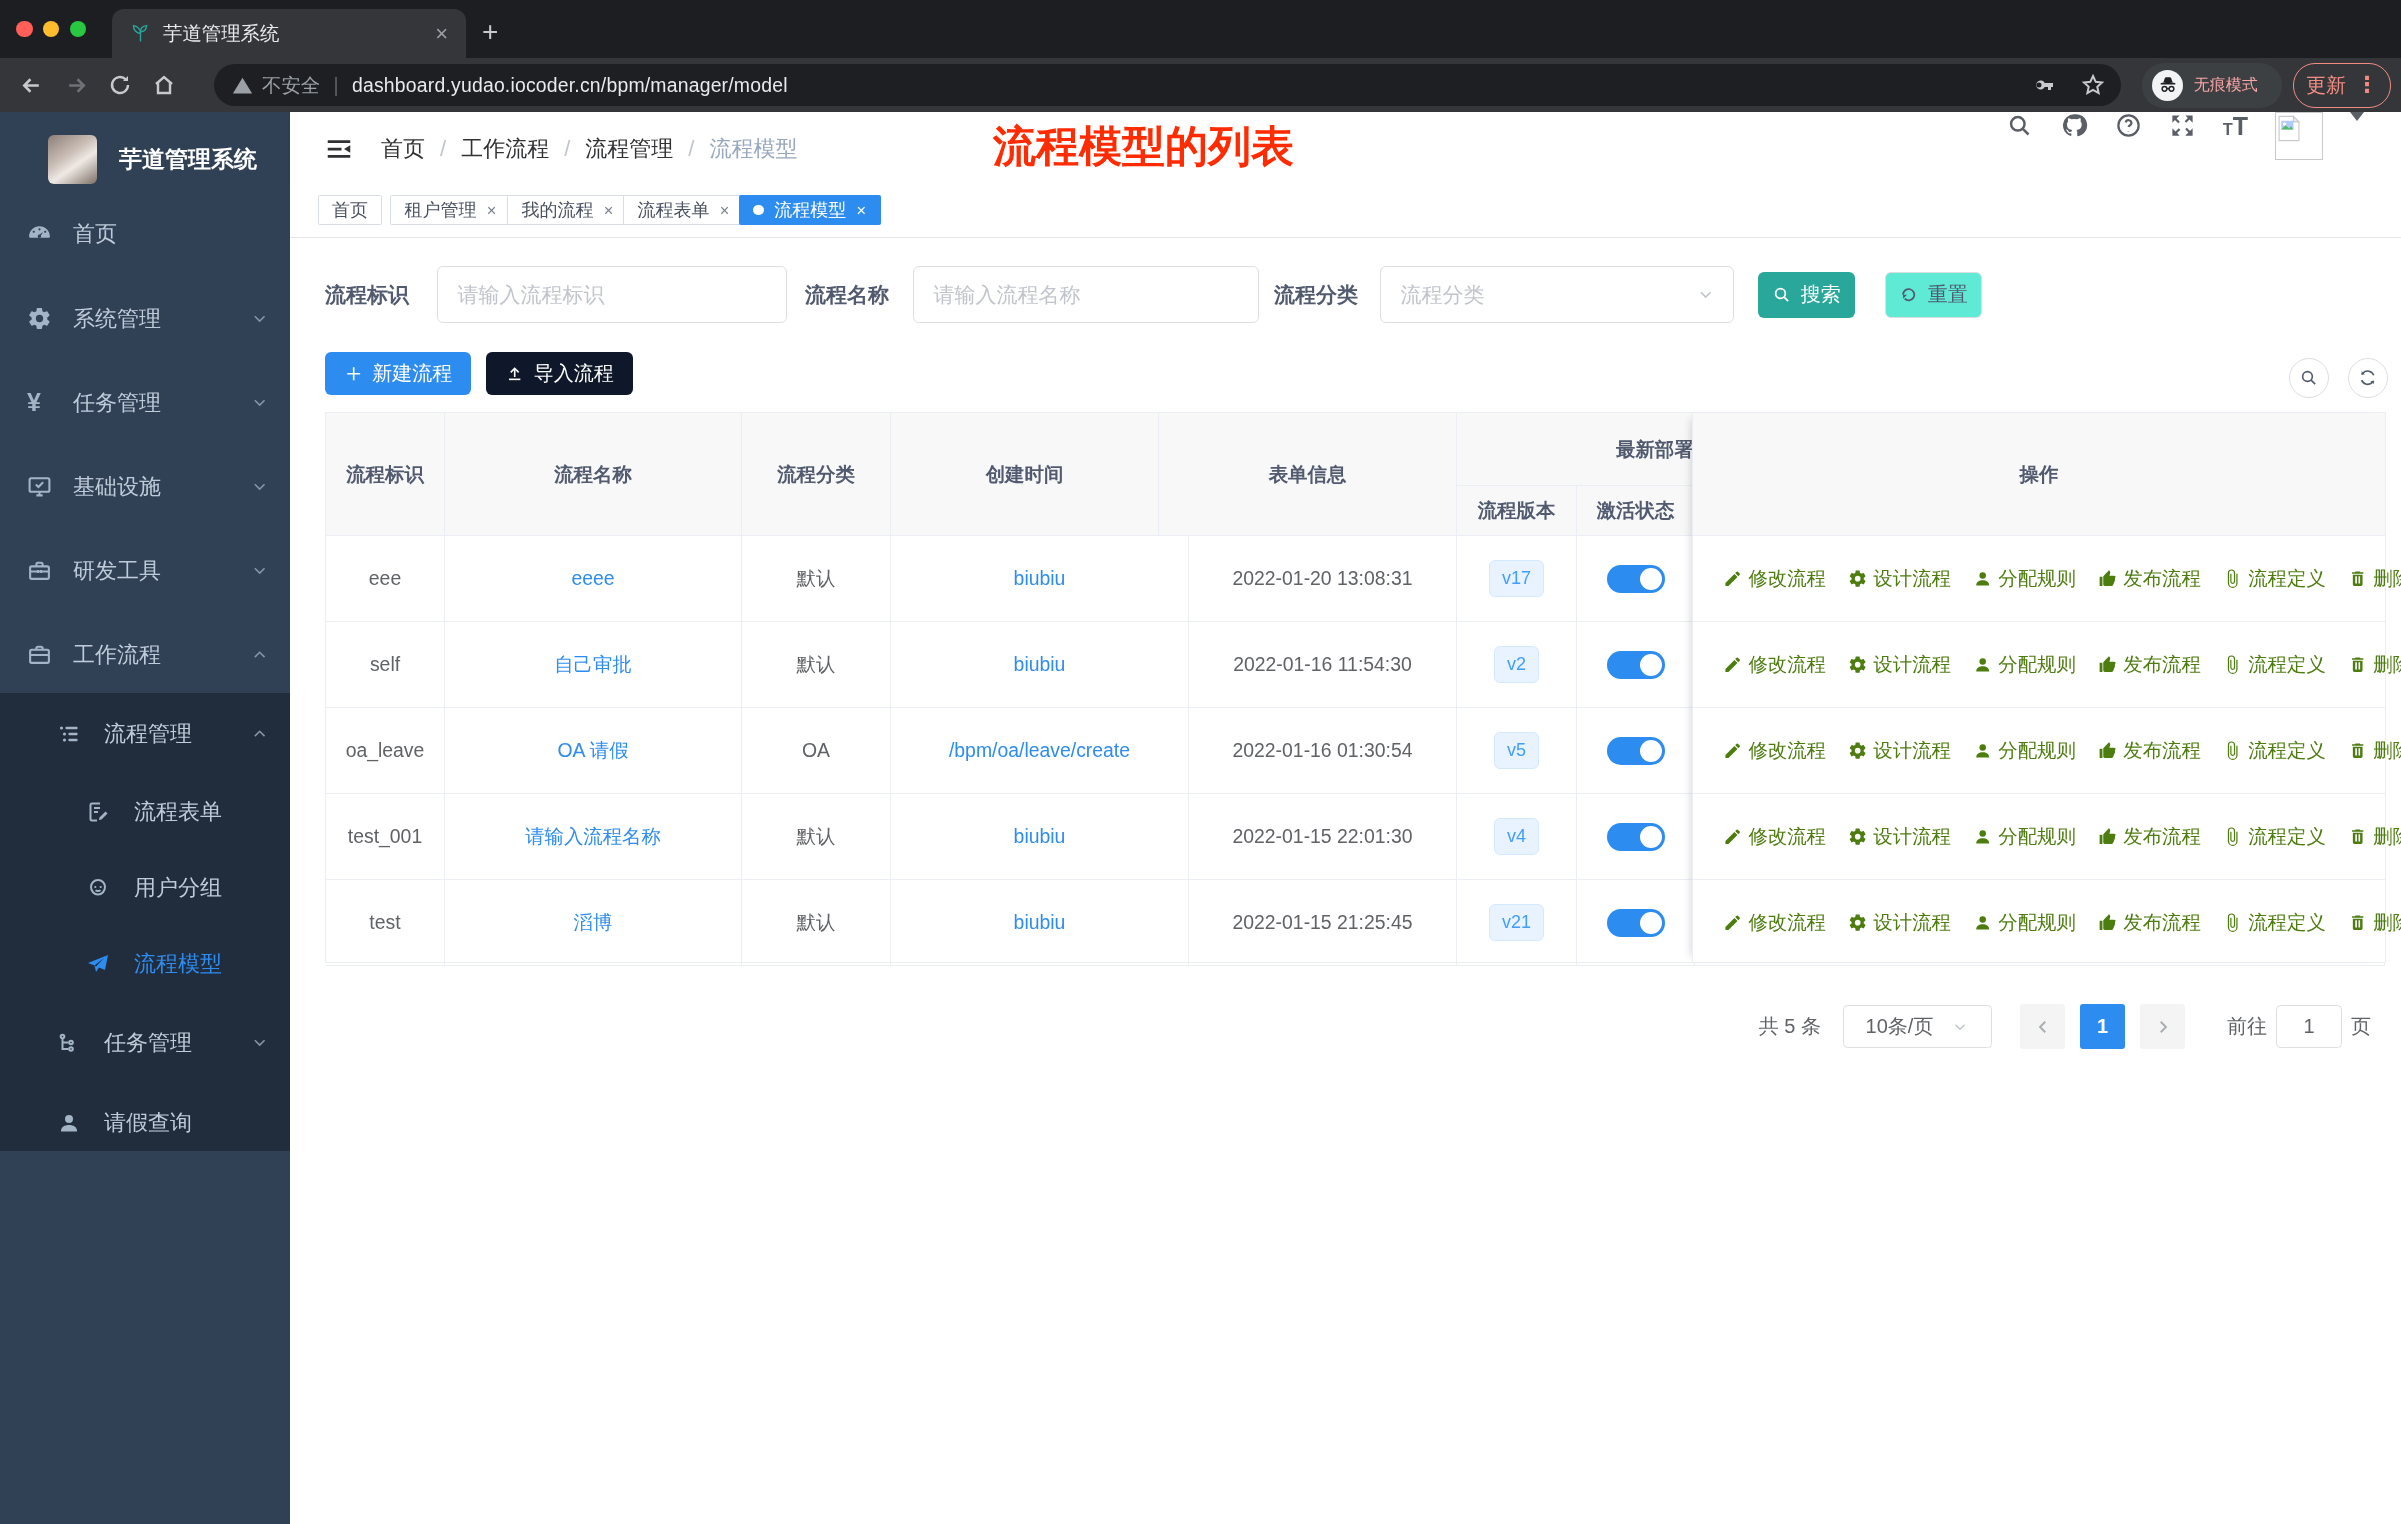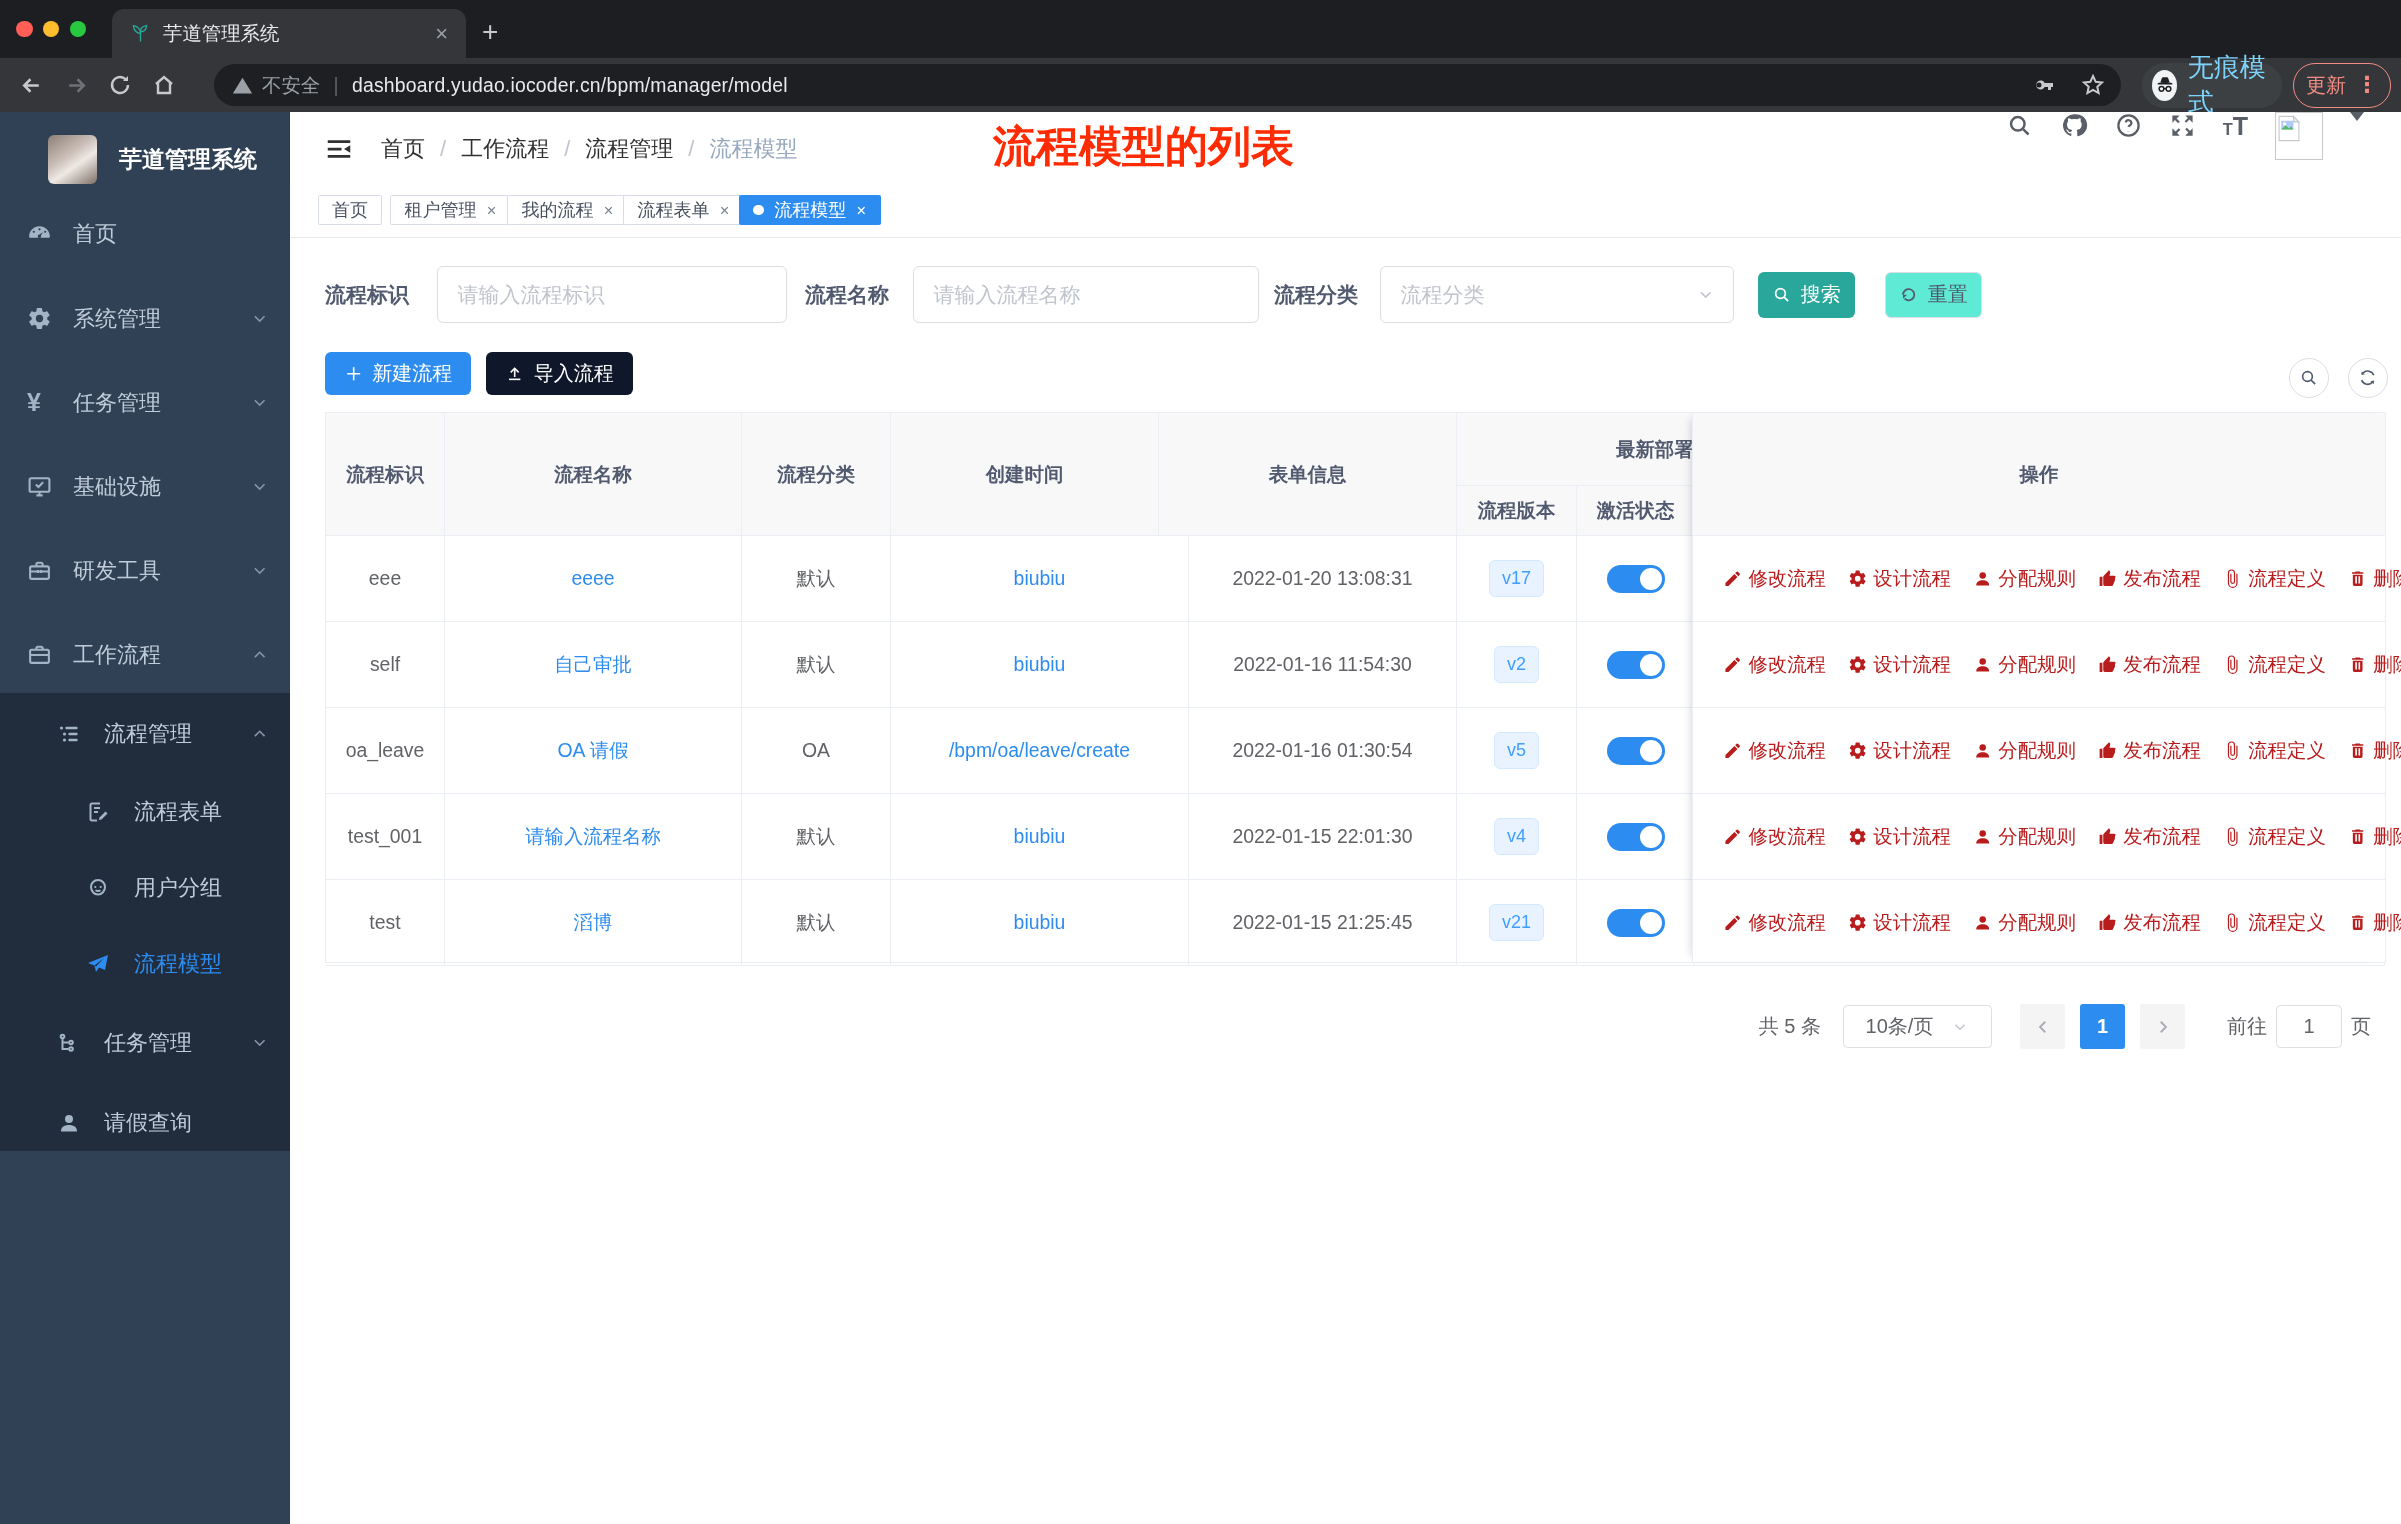--- a/index.html
+++ b/index.html
@@ -18,21 +18,21 @@
   .toolbar { position:absolute; left:0; top:58px; width:100%; height:54px; background:#35363a; display:flex; align-items:center; }
   .nav-ic { color:#c7cacd; margin-left:19.4px; display:flex; }
   .nav-ic.dim { color:#6e7277; }
   .omnibox { position:absolute; left:214px; top:6px; width:1907px; height:42px; background:#1e1f22; border-radius:21px; display:flex; align-items:center; padding:0 18px; }
   .sec-warn { display:flex; align-items:center; color:#9aa0a6; font-size:19.4px; gap:9px; }
   .omni-sep { color:#5f6368; margin:0 13.4px; font-size:19.4px; }
   .url-text { color:#e8eaed; font-size:19.4px; letter-spacing:0.2px; }
   .omni-right { position:absolute; right:16.4px; display:flex; align-items:center; gap:25px; color:#c7cacd; }
   .incog { position:absolute; left:2142px; top:4.5px; height:45px; width:140px; background:#3c4043; border-radius:22px; display:flex; align-items:center; gap:10.4px; padding:0 10.4px; }
   .incog-circle { width:31px; height:31px; border-radius:50%; background:#f1f3f4; display:flex; align-items:center; justify-content:center; }
-  .incog-label { color:#7dd3fc; font-size:26px; }
+  .incog-label { color:#fca5a5; font-size:16px; }
   .update-chip { position:absolute; left:2293px; top:4.5px; height:45px; width:98px; border:1.5px solid #f28b82; border-radius:22px; display:flex; align-items:center; justify-content:space-between; padding:0 12px; }
   .update-label { color:#f28b82; font-size:20px; }
   .kebab { color:#f28b82; font-size:22px; font-weight:bold; letter-spacing:0; }
 
   
   .app { position:absolute; left:0; top:112px; width:2401px; height:1413px; background:#fff; }
   .sidebar { position:absolute; left:0; top:0; width:290px; height:1413px; background:#304156; }
   .logo-row { position:absolute; left:0; top:10.4px; width:100%; height:74px; display:flex; align-items:center; padding-left:48px; }
   .logo-img { width:49px; height:49px; border-radius:6px; background:linear-gradient(145deg,#8d7f76 0%,#c9bdb6 40%,#efe9e4 60%,#7c6f66 100%); }
   .logo-title { color:#fff; font-size:23px; font-weight:bold; margin-left:22px; white-space:nowrap; }
@@ -98,21 +98,21 @@
   .th-sub .th { border-bottom:0.7px solid #ebeef5; }
   .tbody .tr { display:flex; height:86px; }
   .td { border-right:0.7px solid #ebeef5; border-bottom:0.7px solid #ebeef5; display:flex; align-items:center; justify-content:center; font-size:19.4px; color:#606266; overflow:hidden; }
   .link { color:#2d8cf0; text-decoration:none; cursor:pointer; white-space:nowrap; }
   .vbadge { background:#e8f3ff; border:0.7px solid #d3e9ff; color:#409eff; font-size:18px; padding:6.7px 12px; border-radius:6px; }
   .switch { position:relative; width:58px; height:28px; border-radius:14px; background:#2d8cf0; display:inline-block; }
   .switch .knob { position:absolute; right:3px; top:3px; width:22px; height:22px; border-radius:50%; background:#fff; }
   .op-col { position:absolute; right:0; top:0; width:693px; height:549px; background:#fff; box-shadow:-7.4px 0 9px -6px rgba(0,0,0,.18); border-left:0.7px solid #ebeef5; }
   .op-head { height:123px; background:#f8f8f9; border-bottom:0.7px solid #ebeef5; display:flex; align-items:center; justify-content:center; font-size:19.4px; font-weight:bold; color:#515a6e; }
   .op-row { height:86px; border-bottom:0.7px solid #ebeef5; display:flex; align-items:center; padding-left:30px; gap:22px; }
-  .op-link { display:flex; align-items:center; gap:6px; color:#b91c1c; font-size:19.4px; cursor:pointer; white-space:nowrap; }
+  .op-link { display:flex; align-items:center; gap:6px; color:#4d7c0f; font-size:19.4px; cursor:pointer; white-space:nowrap; }
 
   
   .pagination { position:absolute; top:765px; right:30px; height:45px; display:flex; align-items:center; color:#606266; font-size:20px; }
   .pg-total { margin-right:22px; white-space:nowrap; }
   .pg-size { width:149px; height:43px; border:0.7px solid #dcdee2; border-radius:4.5px; display:flex; align-items:center; justify-content:center; gap:18px; margin-right:28px; }
   .pg-box { width:45px; height:45px; border-radius:3px; display:flex; align-items:center; justify-content:center; }
   .pg-arrow { background:#f4f4f5; color:#a8abb2; }
   .pg-cur { background:#2d8cf0; color:#fff; font-weight:bold; }
   .pg-box + .pg-box { margin-left:15px; }
   .pg-goto { margin-left:42px; white-space:nowrap; }

